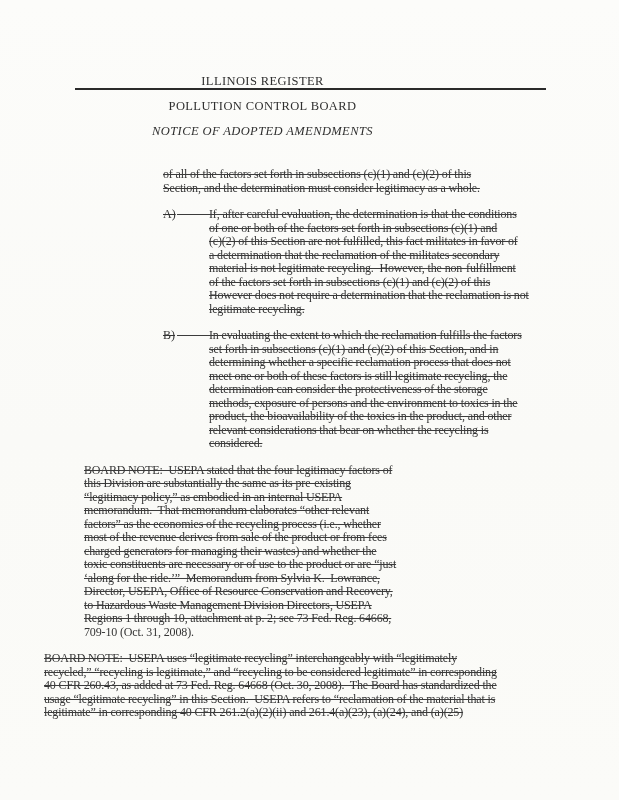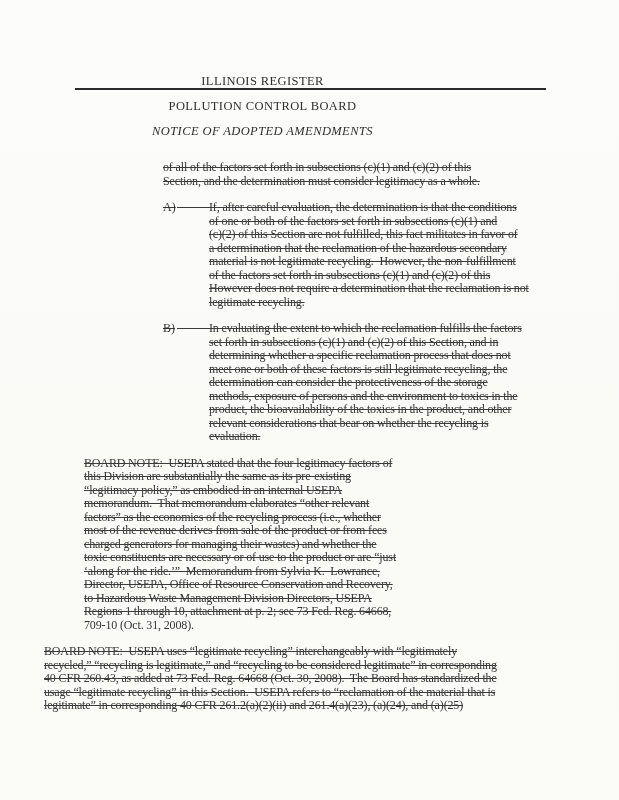--- a/index.html
+++ b/index.html
@@ -24,21 +24,21 @@
     white-space:pre;
   }
   #hdr-title{top:74px;}
   #hdr-board{top:99px;}
   #hdr-notice{top:124px;font-style:italic;}
   .hdr-rule{
     position:absolute;top:88px;left:75px;width:471px;height:2px;
     background:#2a2a2a;
   }
   .body-text{
-    position:absolute;top:161px;left:0;width:502px;
+    position:absolute;top:168px;left:0;width:502px;
   }
   .para{margin:0 0 13px 0;}
   .line{
     font-size:12px;line-height:13.5px;
     white-space:pre;
     letter-spacing:-0.15px;
     color:#343434;
   }
   .struck{
     text-decoration:line-through;
@@ -82,39 +82,39 @@
         <div class="para indent-l2">
           <div class="line struck">of all of the factors set forth in subsections (c)(1) and (c)(2) of this</div>
           <div class="line struck">Section, and the determination must consider legitimacy as a whole.</div>
         </div>
         <div class="para item">
           <div class="hang-label"><span class="lbl">A)</span></div>
           <div class="body">
             <div class="line struck">If, after careful evaluation, the determination is that the conditions</div>
             <div class="line struck">of one or both of the factors set forth in subsections (c)(1) and</div>
             <div class="line struck">(c)(2) of this Section are not fulfilled, this fact militates in favor of</div>
-            <div class="line struck">a determination that the reclamation of the hazardous secondary</div>
+            <div class="line struck">a determination that the reclamation of the militates secondary</div>
             <div class="line struck">material is not legitimate recycling.  However, the non-fulfillment</div>
             <div class="line struck">of the factors set forth in subsections (c)(1) and (c)(2) of this</div>
             <div class="line struck">However does not require a determination that the reclamation is not</div>
             <div class="line struck">legitimate recycling.</div>
           </div>
         </div>
         <div class="para item">
           <div class="hang-label"><span class="lbl">B)</span></div>
           <div class="body">
             <div class="line struck">In evaluating the extent to which the reclamation fulfills the factors</div>
             <div class="line struck">set forth in subsections (c)(1) and (c)(2) of this Section, and in</div>
             <div class="line struck">determining whether a specific reclamation process that does not</div>
             <div class="line struck">meet one or both of these factors is still legitimate recycling, the</div>
             <div class="line struck">determination can consider the protectiveness of the storage</div>
             <div class="line struck">methods, exposure of persons and the environment to toxics in the</div>
             <div class="line struck">product, the bioavailability of the toxics in the product, and other</div>
             <div class="line struck">relevant considerations that bear on whether the recycling is</div>
-            <div class="line struck">evaluation.</div>
+            <div class="line struck">considered.</div>
           </div>
         </div>
         <div class="para indent-l3">
           <div class="line struck">BOARD NOTE:  USEPA stated that the four legitimacy factors of</div>
           <div class="line struck">this Division are substantially the same as its pre-existing</div>
           <div class="line struck">“legitimacy policy,” as embodied in an internal USEPA</div>
           <div class="line struck">memorandum.  That memorandum elaborates “other relevant</div>
           <div class="line struck">factors” as the economies of the recycling process (i.e., whether</div>
           <div class="line struck">most of the revenue derives from sale of the product or from fees</div>
           <div class="line struck">charged generators for managing their wastes) and whether the</div>

